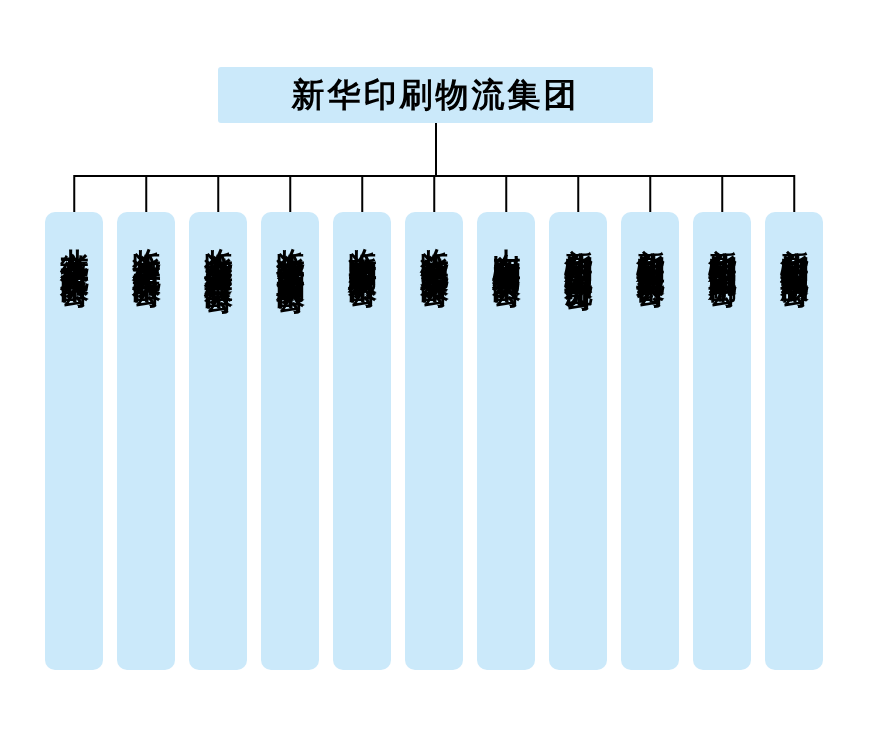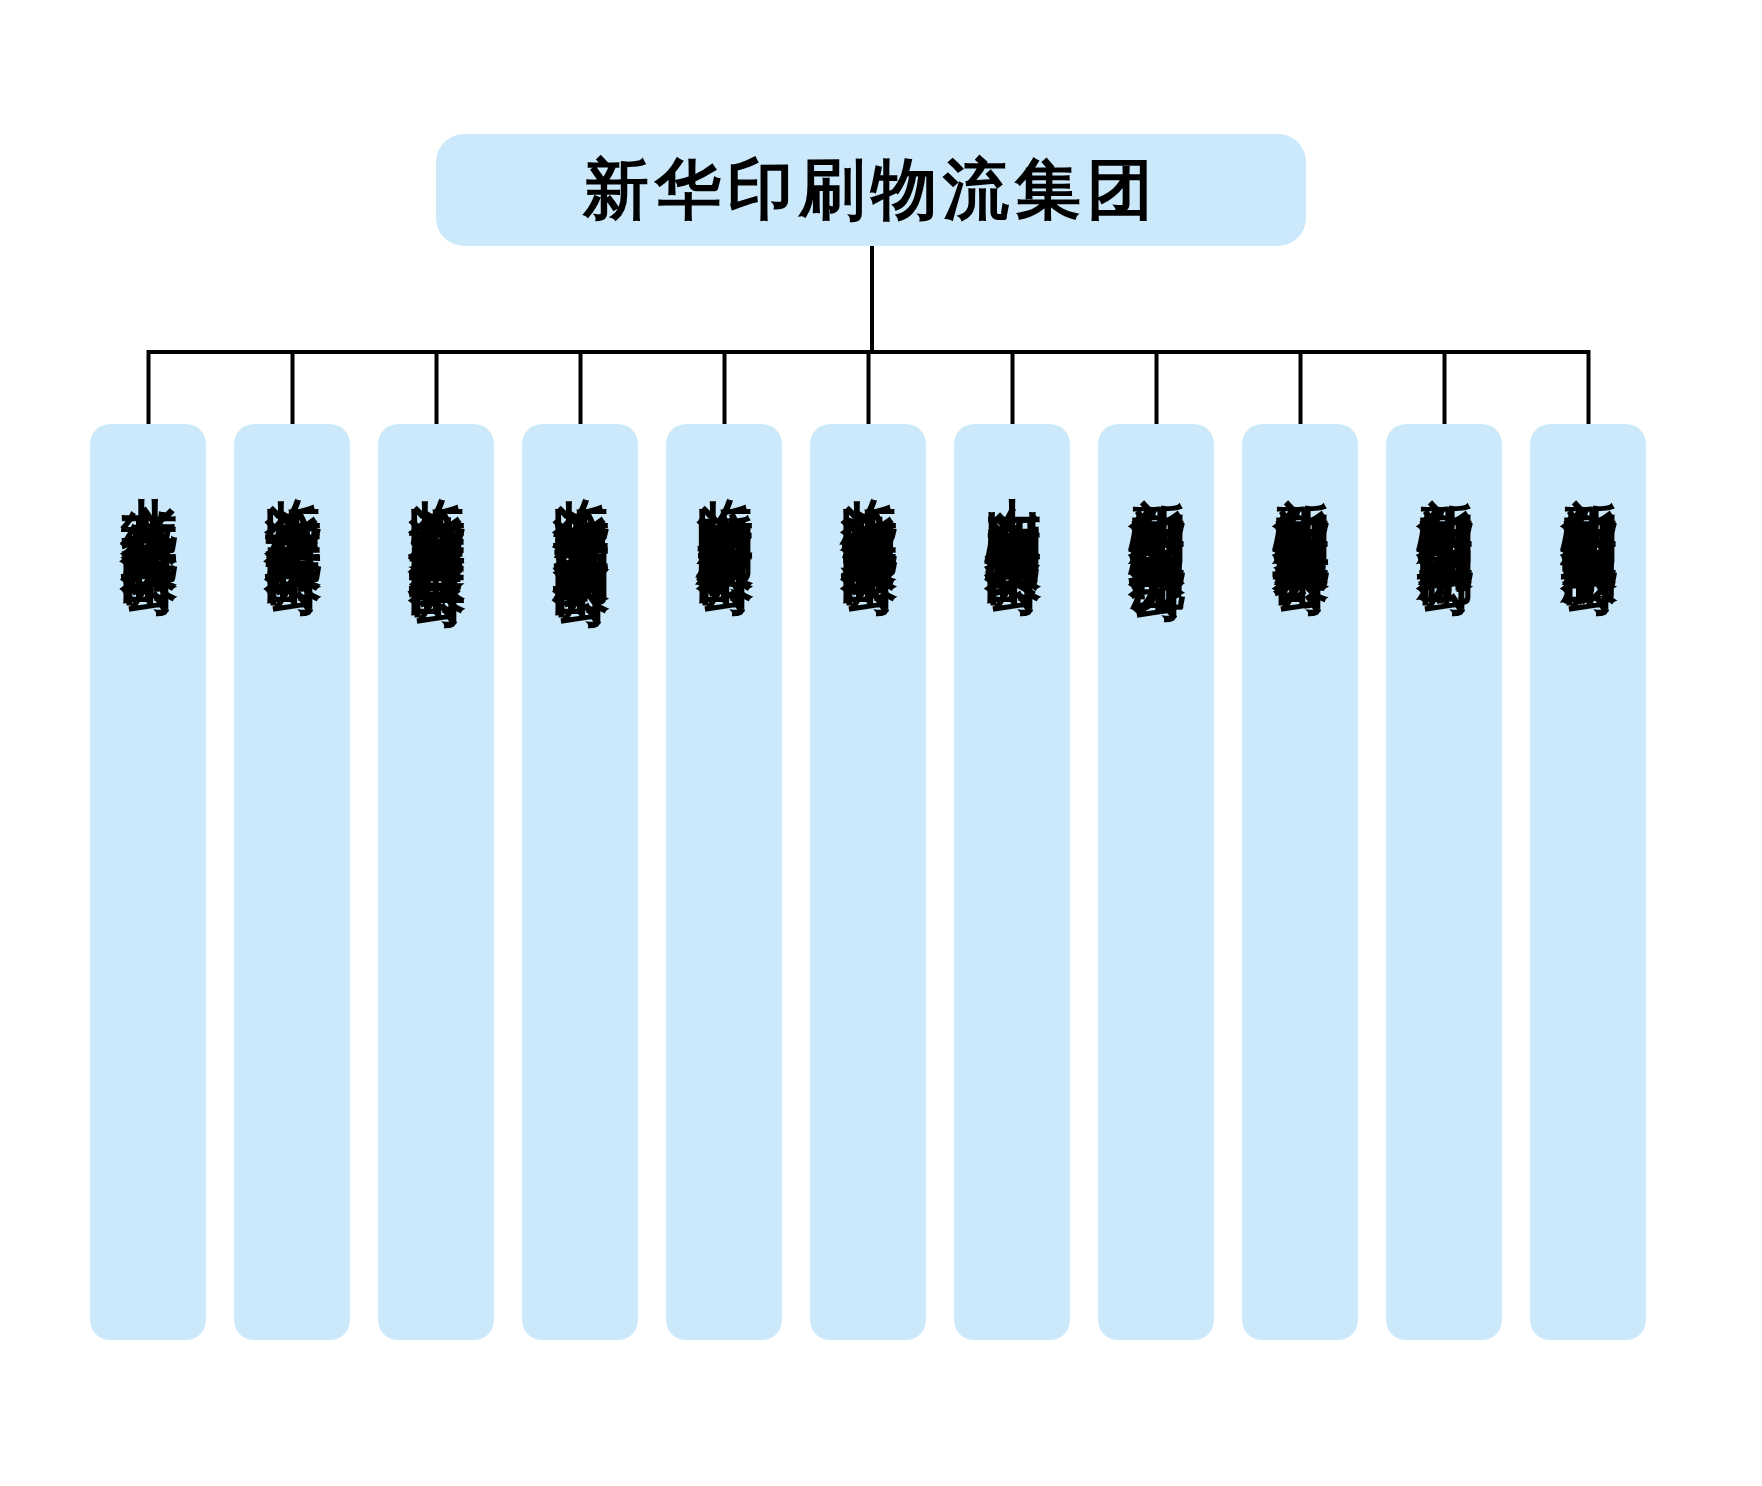--- a/index.html
+++ b/index.html
@@ -14,21 +14,21 @@
     background: var(--bg, #ffffff);
     overflow: hidden;
   }
   .root-box {
     position: absolute;
     left: 218px;
     top: 67px;
     width: 435px;
     height: 56px;
     background: var(--fill, #cbe9fa);
-    border-radius: 14px;
+    border-radius: 3px;
     display: flex;
     align-items: center;
     justify-content: center;
   }
   .root-label {
     font-size: 33px;
     font-weight: 700;
     letter-spacing: 3px;
     color: var(--txt, #000000);
     white-space: nowrap;

